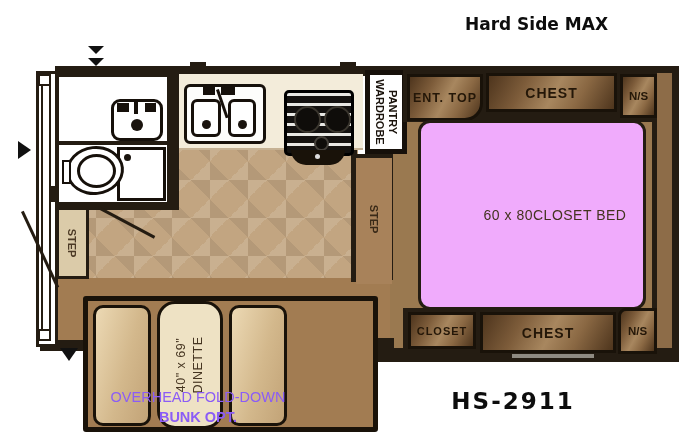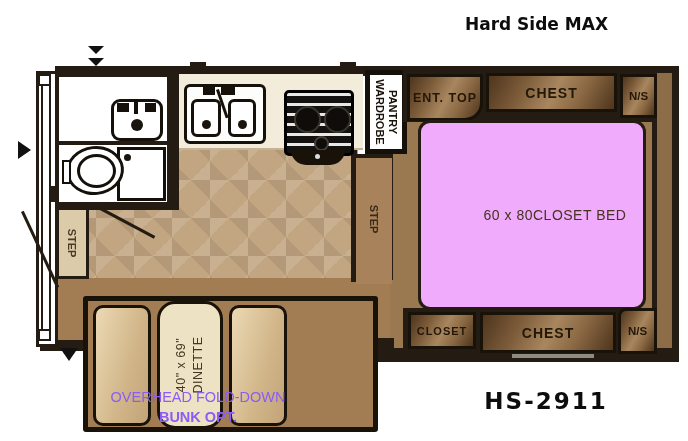--- a/index.html
+++ b/index.html
@@ -150,15 +150,15 @@
   <div class="abs" style="left:38px;top:329px;width:9px;height:8px;background:#fff;border:2px solid #241c12;z-index:22;"></div>
   <div class="abs" style="left:50px;top:186px;width:7px;height:16px;background:#241c12;z-index:22;"></div>
   <div class="abs" style="left:18px;top:141px;width:0;height:0;border-top:9px solid transparent;border-bottom:9px solid transparent;border-left:13px solid #111;"></div>
   <div class="abs" style="left:21px;top:212px;width:3px;height:84px;background:#241c12;transform-origin:top left;transform:rotate(-25deg);z-index:23;"></div>
   <div class="abs" style="left:60px;top:348px;width:0;height:0;border-left:9px solid transparent;border-right:9px solid transparent;border-top:13px solid #111;z-index:23;"></div>
 
   <div class="abs" style="left:88px;top:46px;width:0;height:0;border-left:8px solid transparent;border-right:8px solid transparent;border-top:8px solid #111;"></div>
   <div class="abs" style="left:88px;top:58px;width:0;height:0;border-left:8px solid transparent;border-right:8px solid transparent;border-top:8px solid #111;"></div>
 
   <div class="abs title-font" style="left:418px;top:14px;width:190px;text-align:right;font-size:17px;">Hard Side MAX</div>
-  <div class="abs title-font" style="left:471px;top:388px;width:150px;text-align:center;font-size:23px;letter-spacing:2px;">HS-2911</div>
+  <div class="abs title-font" style="left:438px;top:388px;width:150px;text-align:center;font-size:23px;letter-spacing:2px;">HS-2911</div>
 
 </div>
 
 </body></html>

